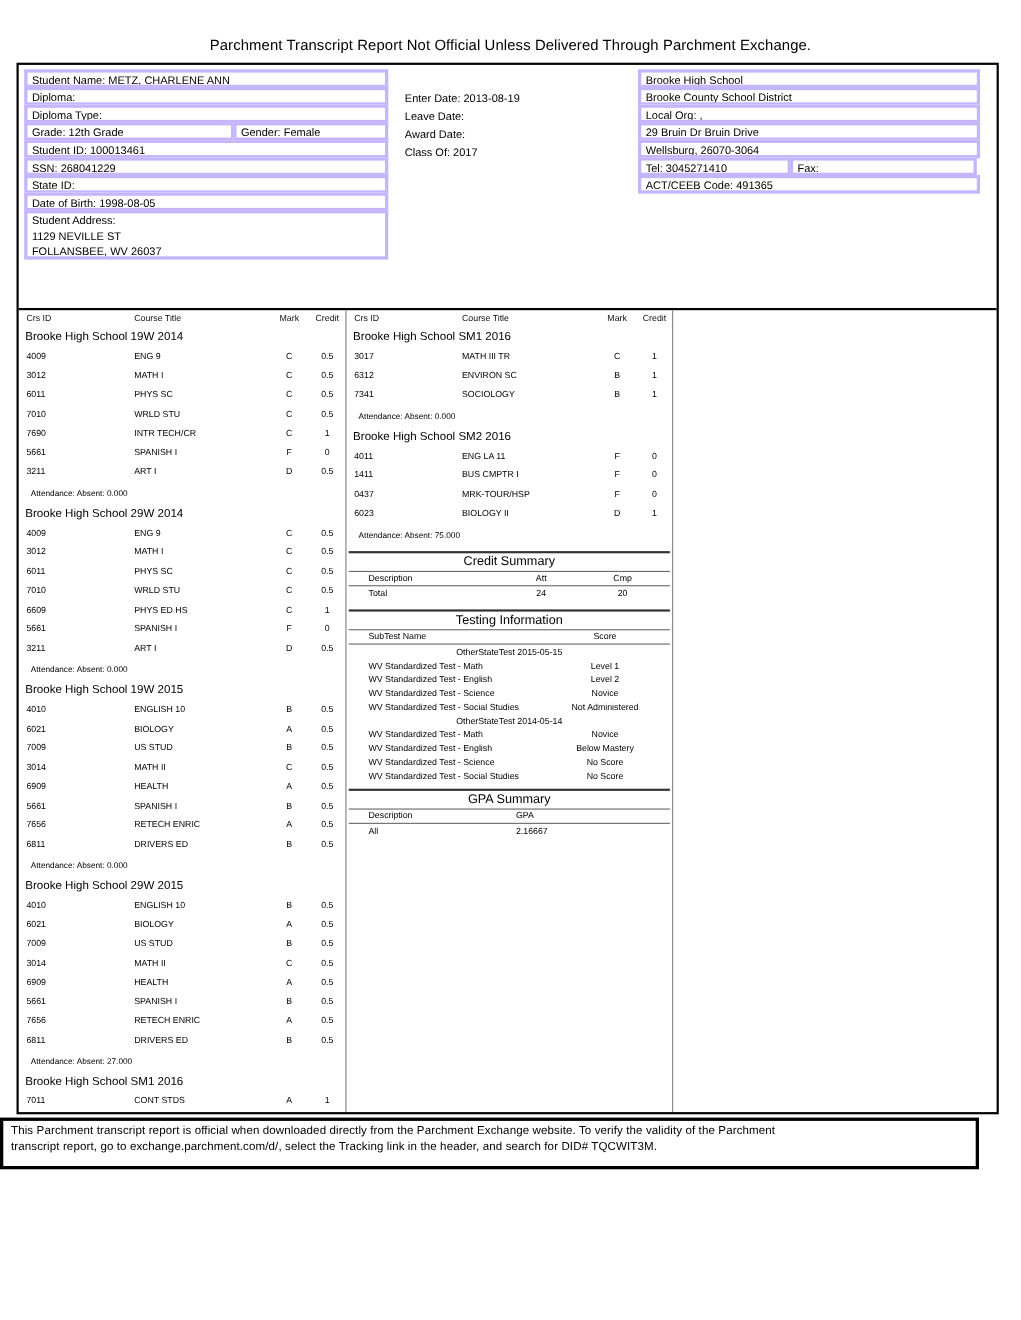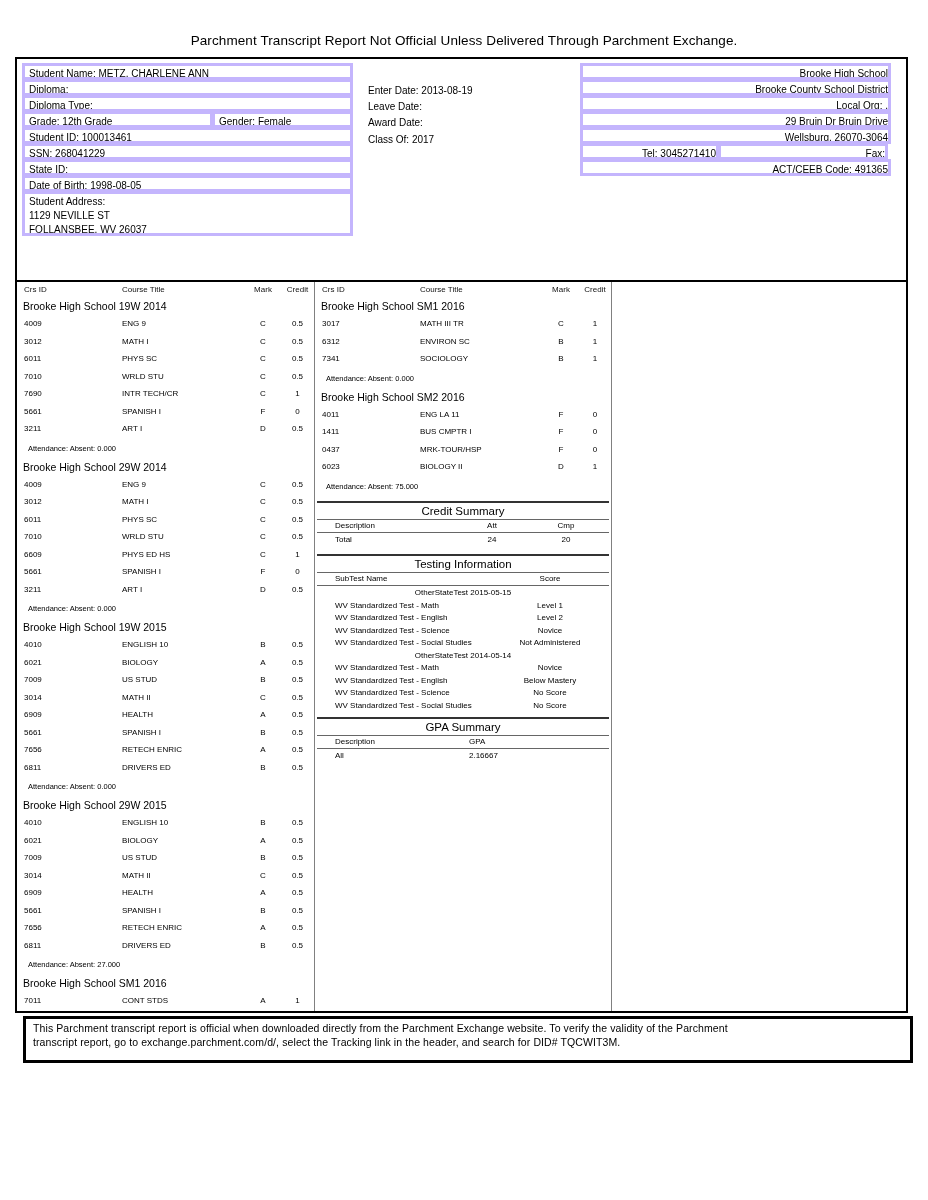--- a/index.html
+++ b/index.html
@@ -25,21 +25,21 @@
     white-space:nowrap;overflow:hidden;
   }
   .sfield:first-child{margin-top:0;}
   .srow{display:flex;margin-top:-1px;}
   .srow .sfield{margin-top:0;}
   .sfield.grade{width:191px;}
   .sfield.gender{width:141px;margin-left:-1px;}
   .sfield.address{height:45px;line-height:14px;padding-top:1px;white-space:normal;}
   .sfield.address div{white-space:nowrap;}
   .dates-col{position:absolute;left:351px;top:24px;font-size:10px;line-height:16.2px;}
-  .school-col{position:absolute;left:563px;top:4px;width:311px;text-align:right;}
+  .school-col{position:absolute;left:563px;top:4px;width:311px;}
   .srow .sfield.tel{width:139px;}
   .srow .sfield.fax{width:170px;margin-left:-1px;}
   
   .grid-section{
     position:absolute;left:0;right:0;top:221px;bottom:0;
     border-top:2px solid #000;display:flex;overflow:hidden;
   }
   .course-col{box-sizing:border-box;overflow:hidden;}
   .col-left{width:298px;border-right:1px solid #808080;}
   .col-right{width:297px;border-right:1px solid #808080;}
@@ -68,21 +68,21 @@
   .ti-row{display:grid;grid-template-columns:1fr 110px;padding:0 6px 0 20px;
           font-size:8px;height:12px;line-height:12px;}
   .ti-row.data{height:12.5px;line-height:13px;}
   .ti-row .c{text-align:center;}
   .ti-group{font-size:8px;height:12.5px;line-height:13px;text-align:center;}
   .gpa-row{display:grid;grid-template-columns:134px 1fr;padding-left:20px;
            font-size:8px;height:12px;line-height:12px;}
   .gpa-row.data{height:12.5px;line-height:13px;}
   
   .footer-box{
-    position:absolute;left:23px;top:1016px;width:890px;height:47px;
+    position:absolute;left:0;top:1016px;width:890px;height:47px;
     border:3px solid #000;box-sizing:border-box;padding:3px 7px;
     font-size:10.5px;line-height:13.5px;letter-spacing:0.1px;
   }
 </style>
 </head>
 <body>
 
 <div class="doc-title">Parchment Transcript Report Not Official Unless Delivered Through Parchment Exchange.</div>
 
 <div class="main-box">

